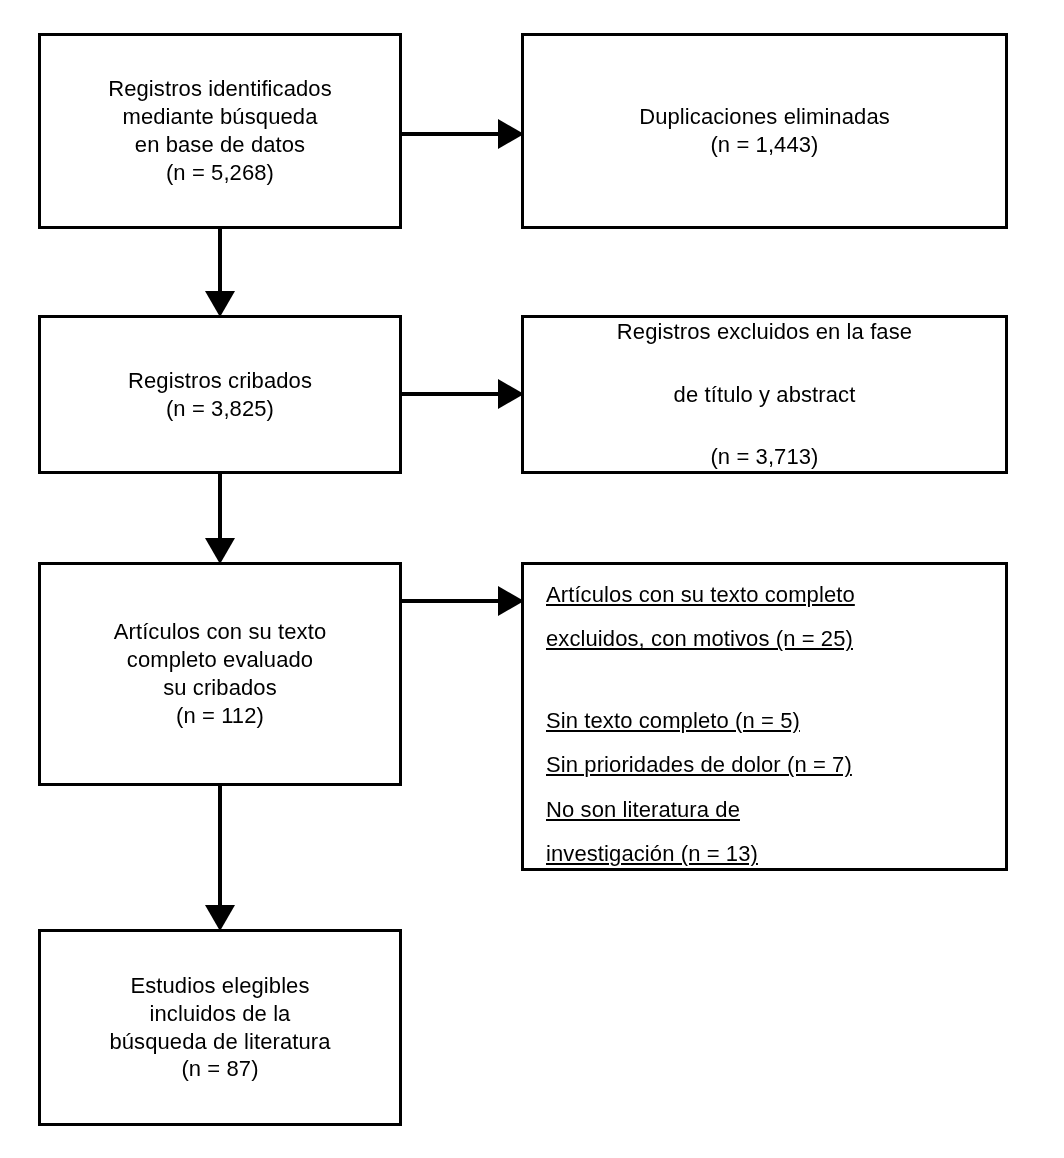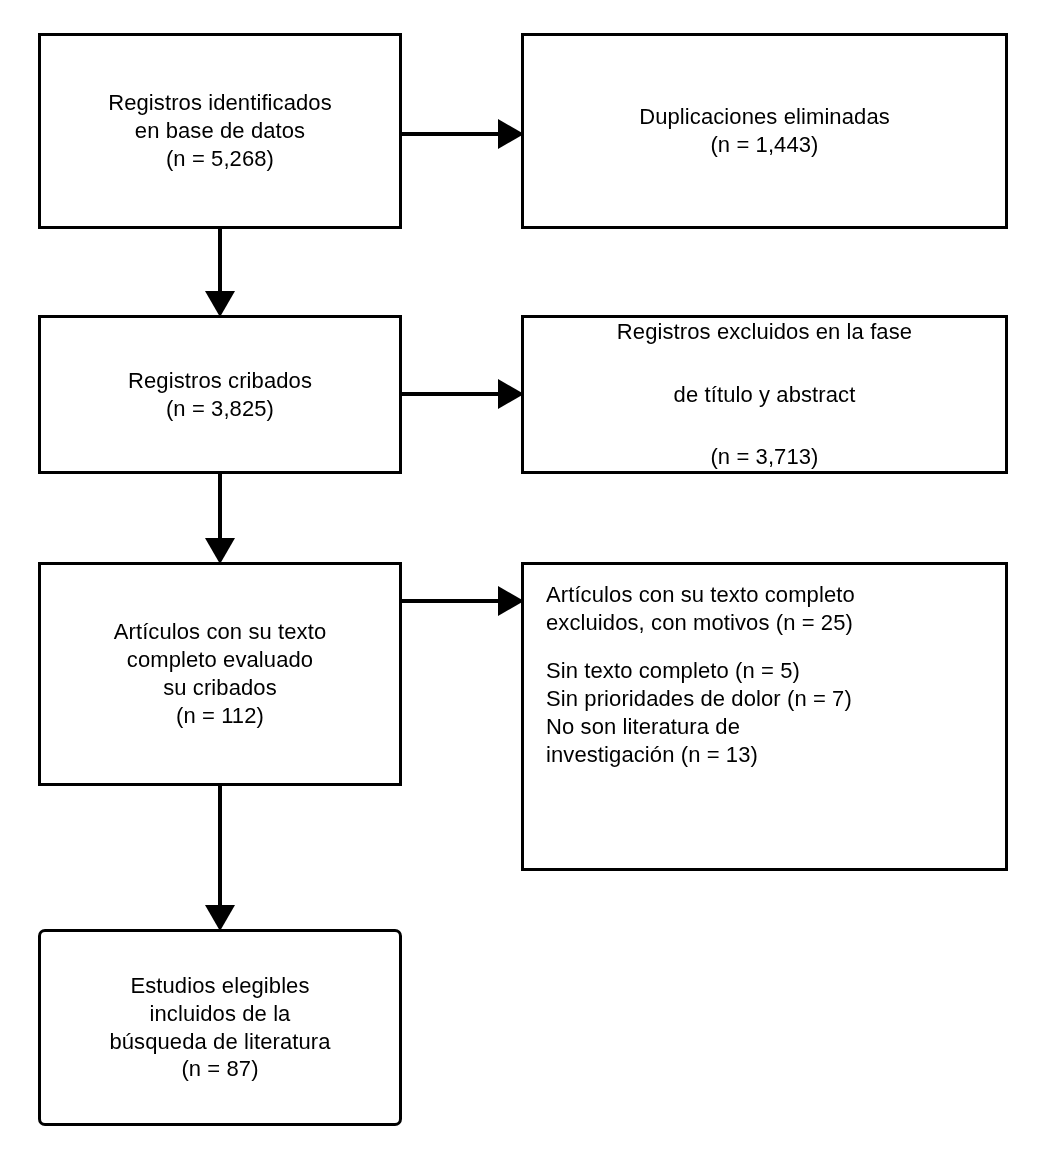--- a/index.html
+++ b/index.html
@@ -29,40 +29,41 @@
     align-items: center;
     justify-content: center;
     text-align: center;
     font-size: 22px;
     line-height: 1.27;
     letter-spacing: 0.1px;
     color: #000000;
   }
   .box.left-align {
     align-items: flex-start;
-    justify-content: flex-start;
+    justify-content: space-between;
     text-align: left;
     padding: 16px 0 0 22px;
+    text-decoration: underline;
   }
   .box .ln {
     display: block;
     white-space: pre;
   }
   .box .ln.spacer {
     height: 0.92em;
   }
 
   
   #box-identified   { left: 38px;  top: 33px;   width: 364px; height: 196px; }
   #box-duplicates   { left: 521px; top: 33px;   width: 487px; height: 196px; }
   #box-screened     { left: 38px;  top: 315px;  width: 364px; height: 159px; }
   #box-excluded-ta  { left: 521px; top: 315px;  width: 487px; height: 159px; justify-content: space-between; }
   #box-fulltext     { left: 38px;  top: 562px;  width: 364px; height: 224px; }
   #box-excluded-ft  { left: 521px; top: 562px;  width: 487px; height: 309px; }
-  #box-included     { left: 38px;  top: 929px;  width: 364px; height: 197px; border-radius: 7px; }
+  #box-included     { left: 38px;  top: 929px;  width: 364px; height: 197px; }
 
   
   .conn { position: absolute; }
 
   .h-arrow .shaft {
     position: absolute;
     left: 0;
     top: 50%;
     transform: translateY(-50%);
     height: 4px;
@@ -114,20 +115,21 @@
   #arrow-ft-incl     { left: 205px; top: 786px; width: 30px; height: 145px; }
   #arrow-ft-incl .shaft     { height: 121px; }
 </style>
 </head>
 <body>
 
 <div id="diagram">
 
   <div class="box" id="box-identified">
     <span class="ln">Registros identificados</span>
+    <span class="ln">mediante búsqueda</span>
     <span class="ln">en base de datos</span>
     <span class="ln">(n = 5,268)</span>
   </div>
 
   <div class="box" id="box-duplicates">
     <span class="ln">Duplicaciones eliminadas</span>
     <span class="ln">(n = 1,443)</span>
   </div>
 
   <div class="box" id="box-screened">

